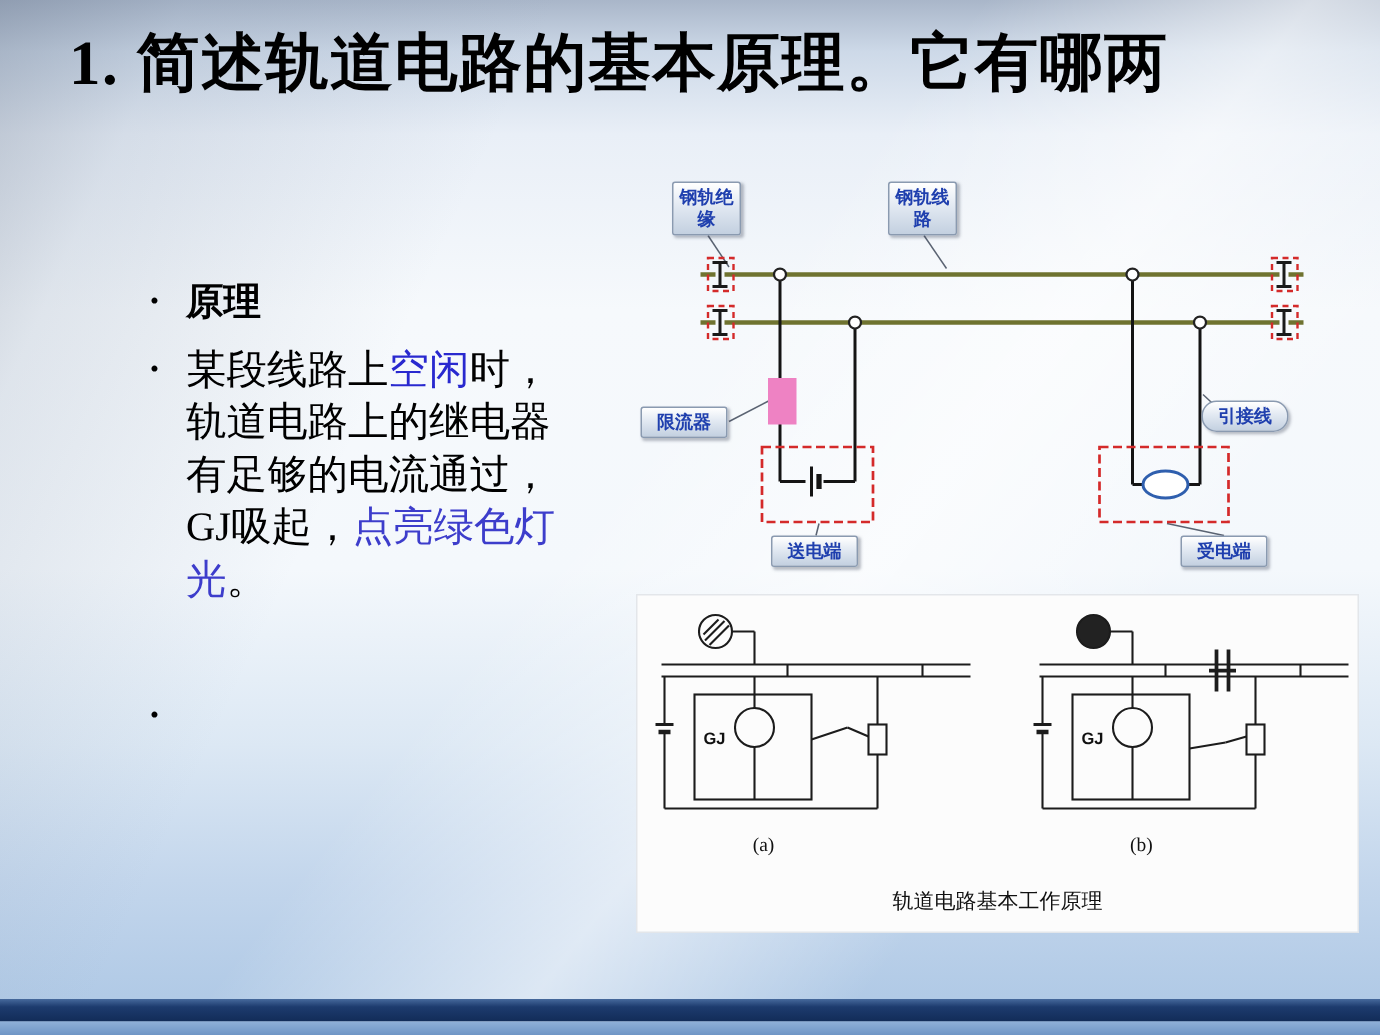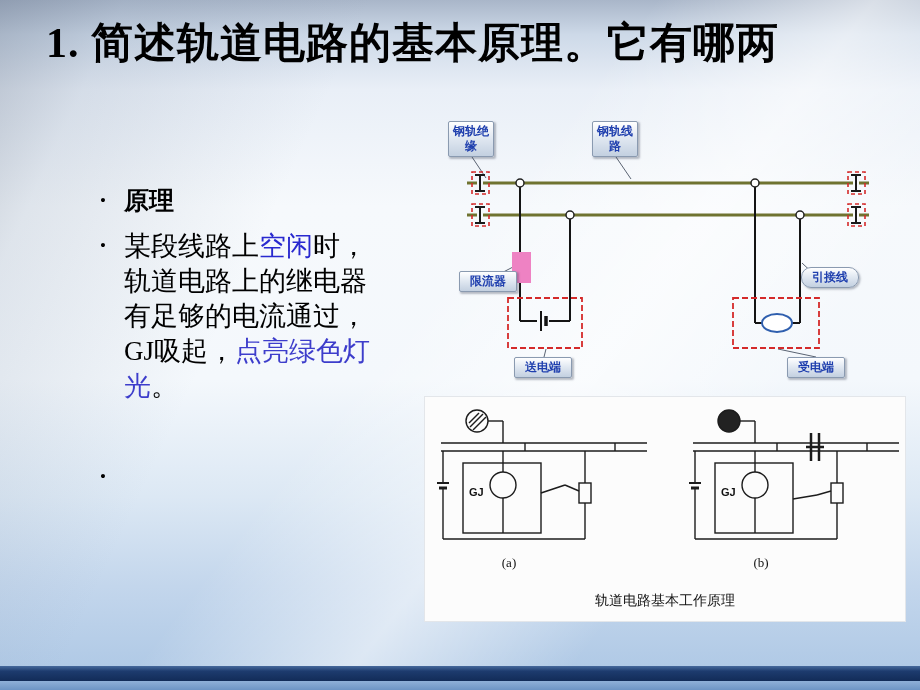--- a/index.html
+++ b/index.html
@@ -41,21 +41,21 @@
   .callout {
     position: absolute; box-sizing: border-box;
     background: linear-gradient(180deg, #ffffff 0%, #e2e9f2 45%, #c3d0e0 100%);
     border: 1px solid #8a9ab0; border-radius: 2px;
     box-shadow: 1.5px 1.5px 2px rgba(60,70,90,.35);
     color: #1f3fae; font: bold 12px/15px "Liberation Sans", sans-serif;
     text-align: center; padding: 2px 1px;
   }
   .co-insulation { left: 23px;  top: 6px;   width: 46px; }
   .co-railline  { left: 167px; top: 6px;   width: 46px; }
-  .co-limiter   { left: 2px;   top: 156px; width: 58px; margin-left: 32px; }
+  .co-limiter   { left: 2px;   top: 156px; width: 58px; }
   .co-lead      { left: 376px; top: 152px; width: 58px; border-radius: 10px; }
   .co-send      { left: 89px;  top: 242px; width: 58px; }
   .co-receive   { left: 362px; top: 242px; width: 58px; }
 
   
   .circuit-diagram {
     position: absolute; left: 424px; top: 396px; width: 482px; height: 226px;
     background: #fcfcfc; border: 1px solid #e3e6ea; box-sizing: border-box;
   }
   .circuit-diagram svg { position: absolute; left: 0; top: 0; }

